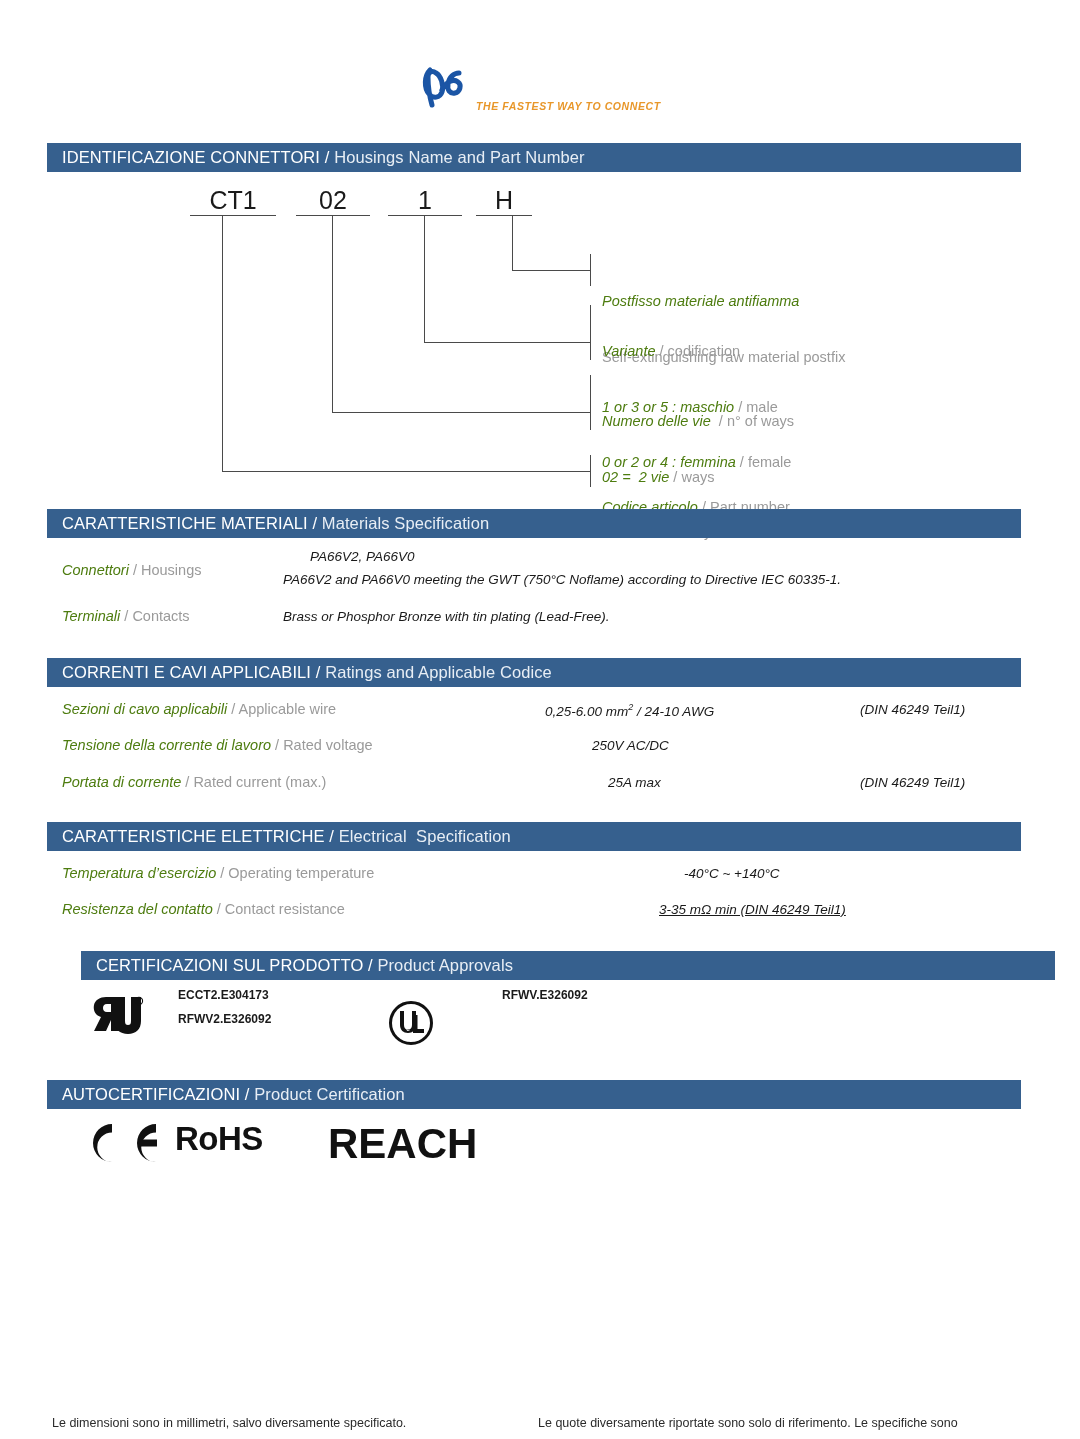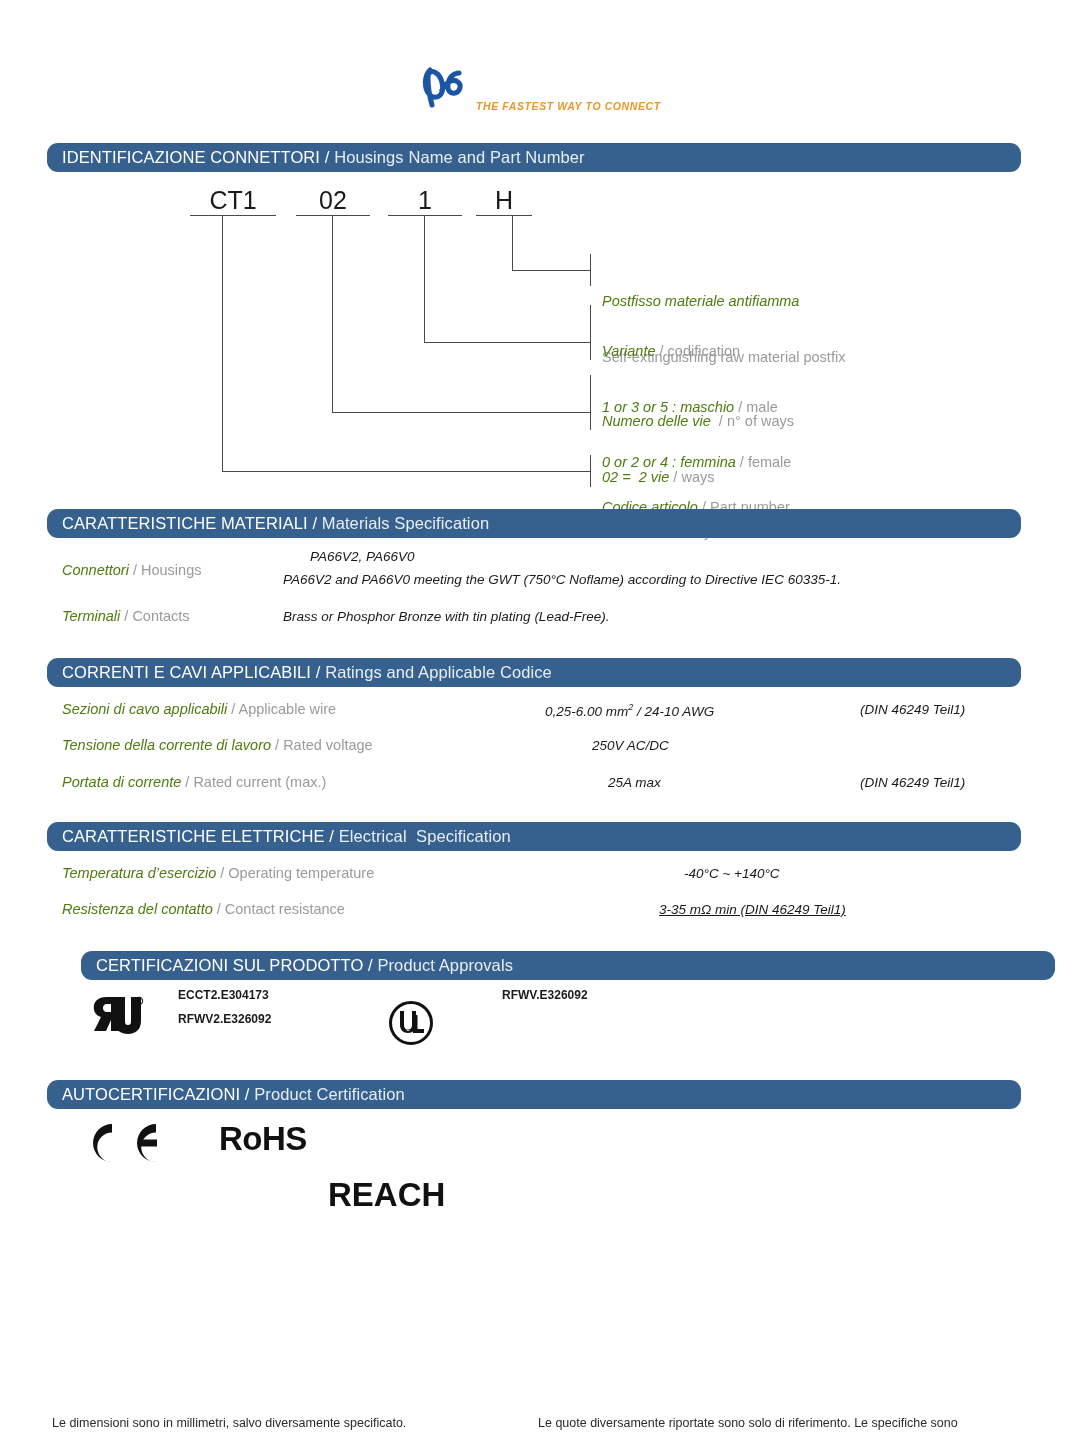--- a/index.html
+++ b/index.html
@@ -60,21 +60,20 @@
     width: 974px;
     height: 29px;
     background: #36608e;
     color: #ffffff;
     font-size: 16.5px;
     line-height: 29px;
     padding-left: 15px;
     box-sizing: border-box;
     white-space: pre;
     letter-spacing: 0.1px;
-    border-radius: 11px;
   }
   .bar .en { color: #e8eef5; }
 
   
   .it { color: #4d7c0f; font-style: italic; }
   .en-g { color: #9a9a9a; }
 
   .lbl {
     position: absolute;
     font-size: 14.5px;
@@ -145,22 +144,22 @@
   }
   .cert-code {
     position: absolute;
     font-size: 12px;
     font-weight: bold;
     color: #1a1a1a;
     white-space: pre;
   }
 
   .ce-mark { position: absolute; left: 82px; top: 1119px; width: 78px; height: 48px; }
-  .rohs { position: absolute; left: 175px; top: 1120px; font-size: 33px; font-weight: bold; color: #111; letter-spacing: -0.5px; margin-left: 44px; }
-  .reach { position: absolute; left: 328px; top: 1176px; font-size: 33px; font-weight: bold; color: #111; letter-spacing: 0px; }
+  .rohs { position: absolute; left: 175px; top: 1120px; font-size: 33px; font-weight: bold; color: #111; letter-spacing: -0.5px; }
+  .reach { position: absolute; left: 328px; top: 1120px; font-size: 42px; font-weight: bold; color: #111; letter-spacing: 0px; }
 
   
   .foot {
     position: absolute;
     font-size: 12.5px;
     line-height: 17px;
     color: #2a2a2a;
     white-space: pre;
   }
 </style>

